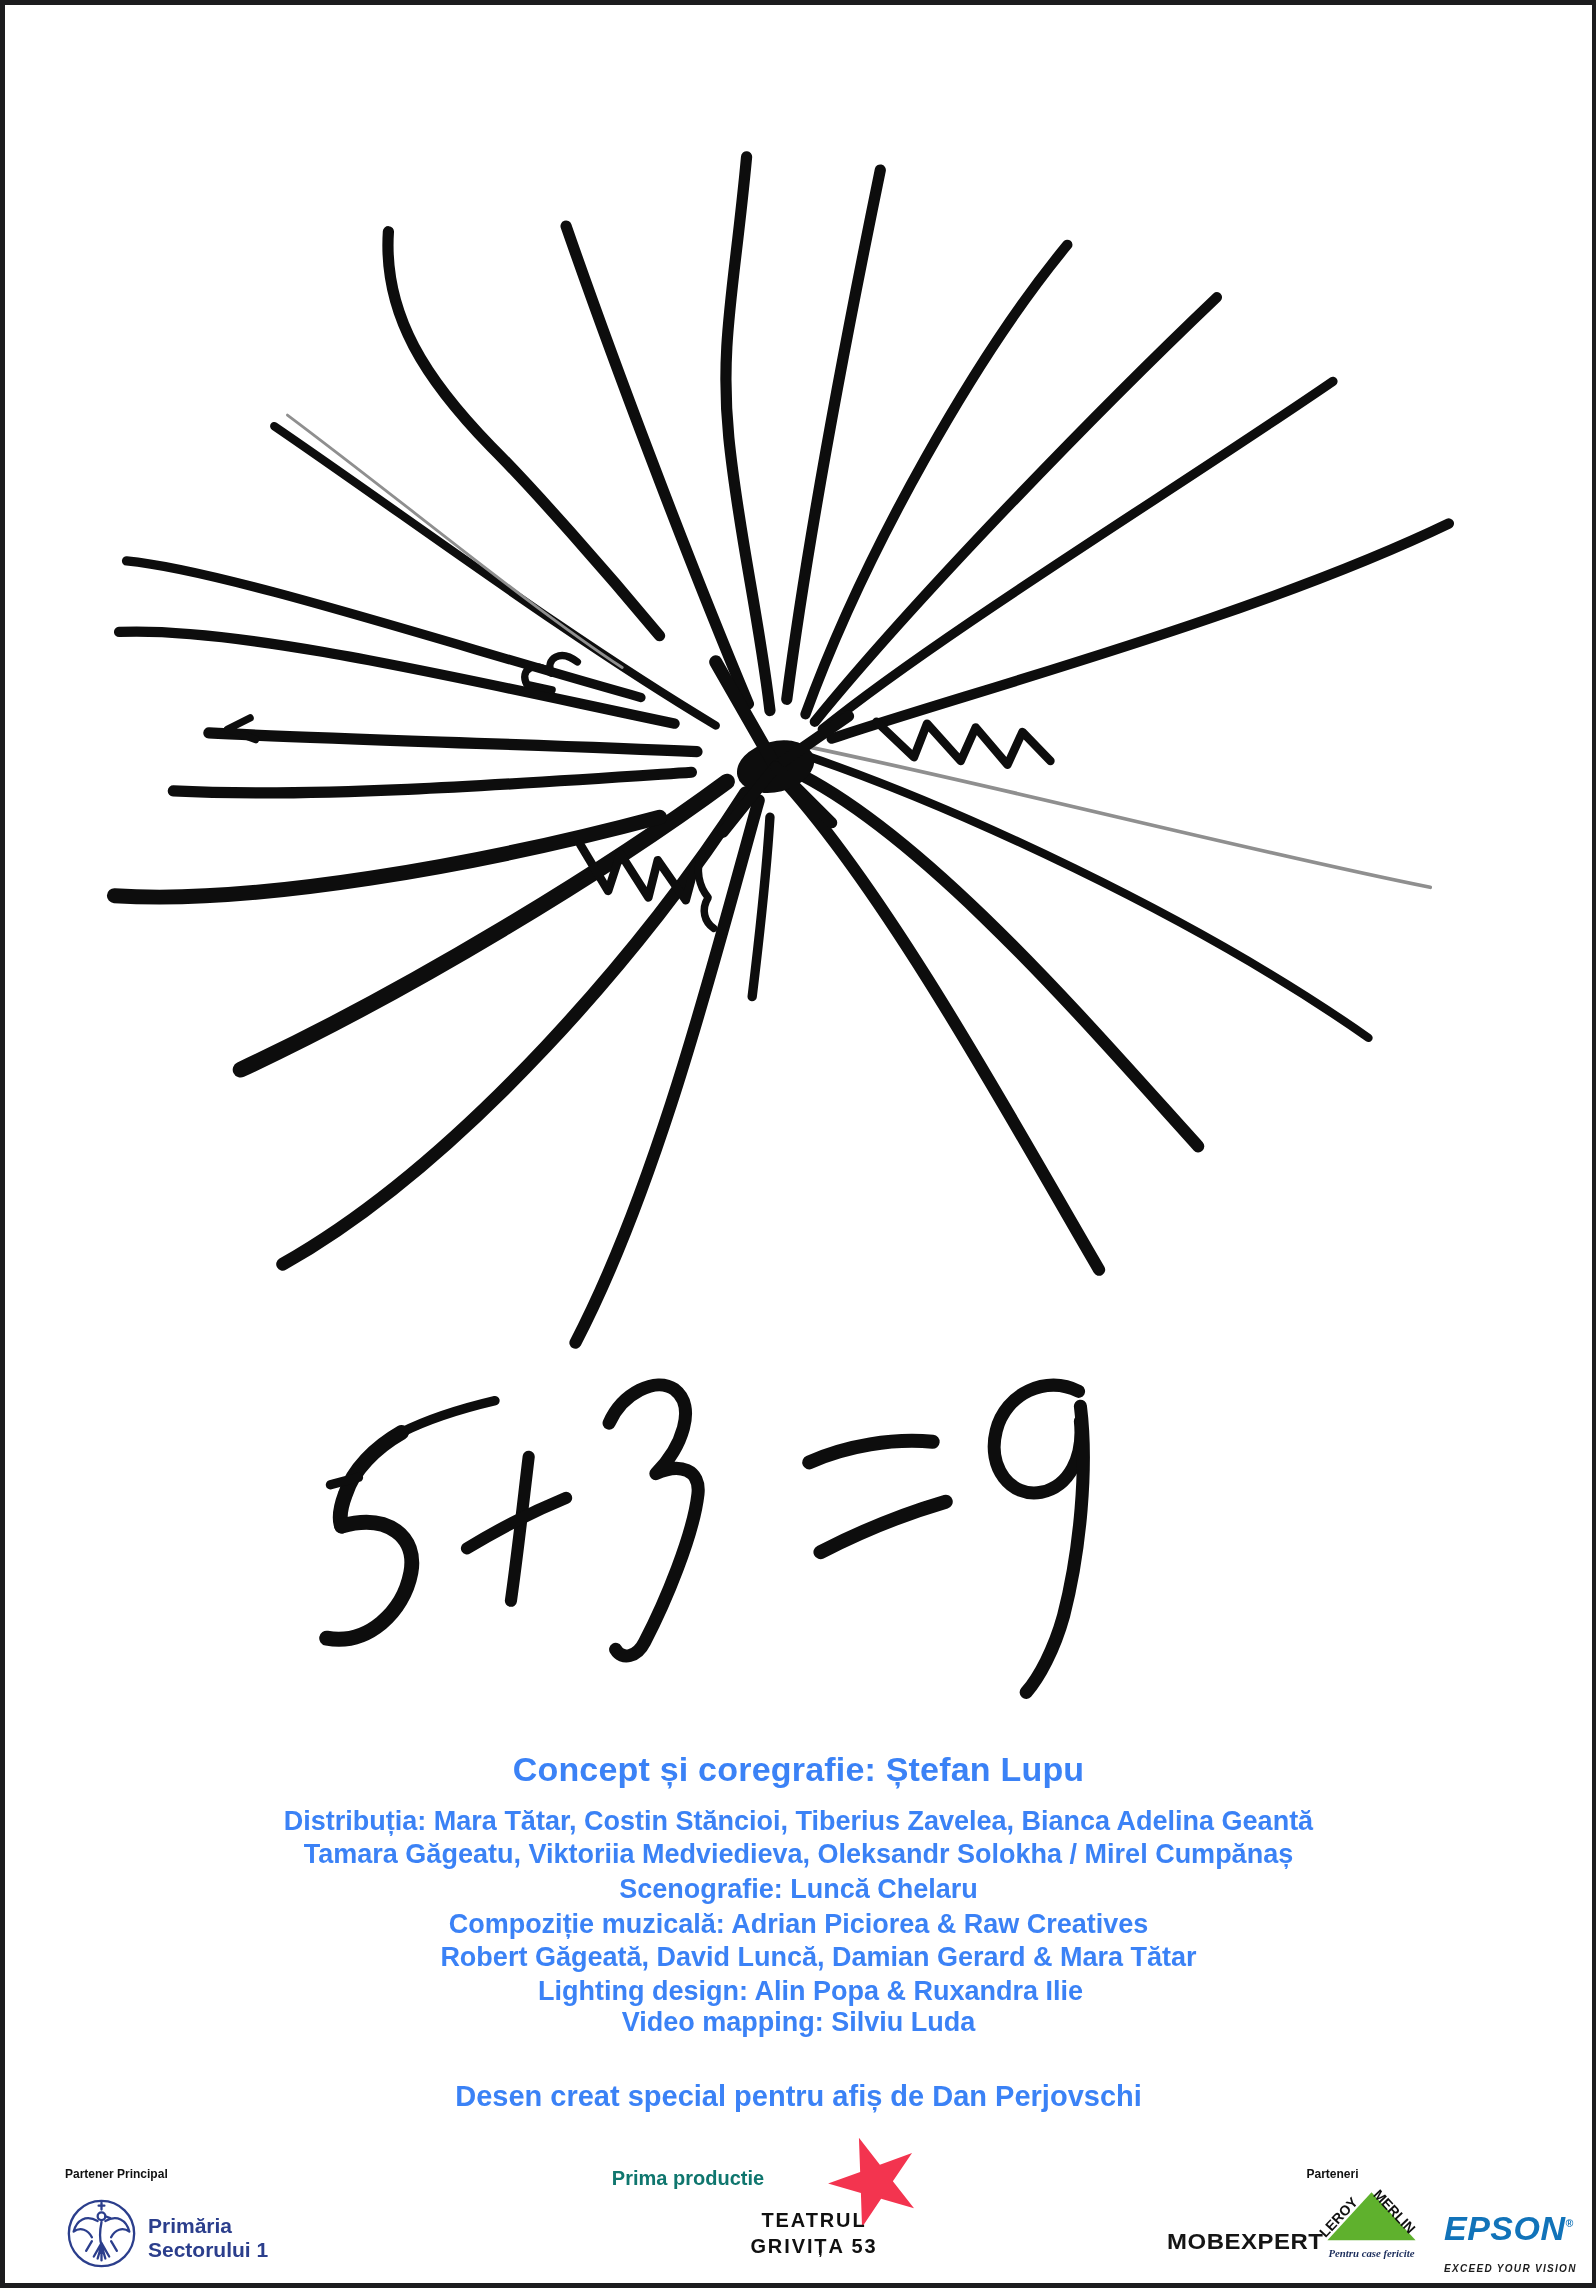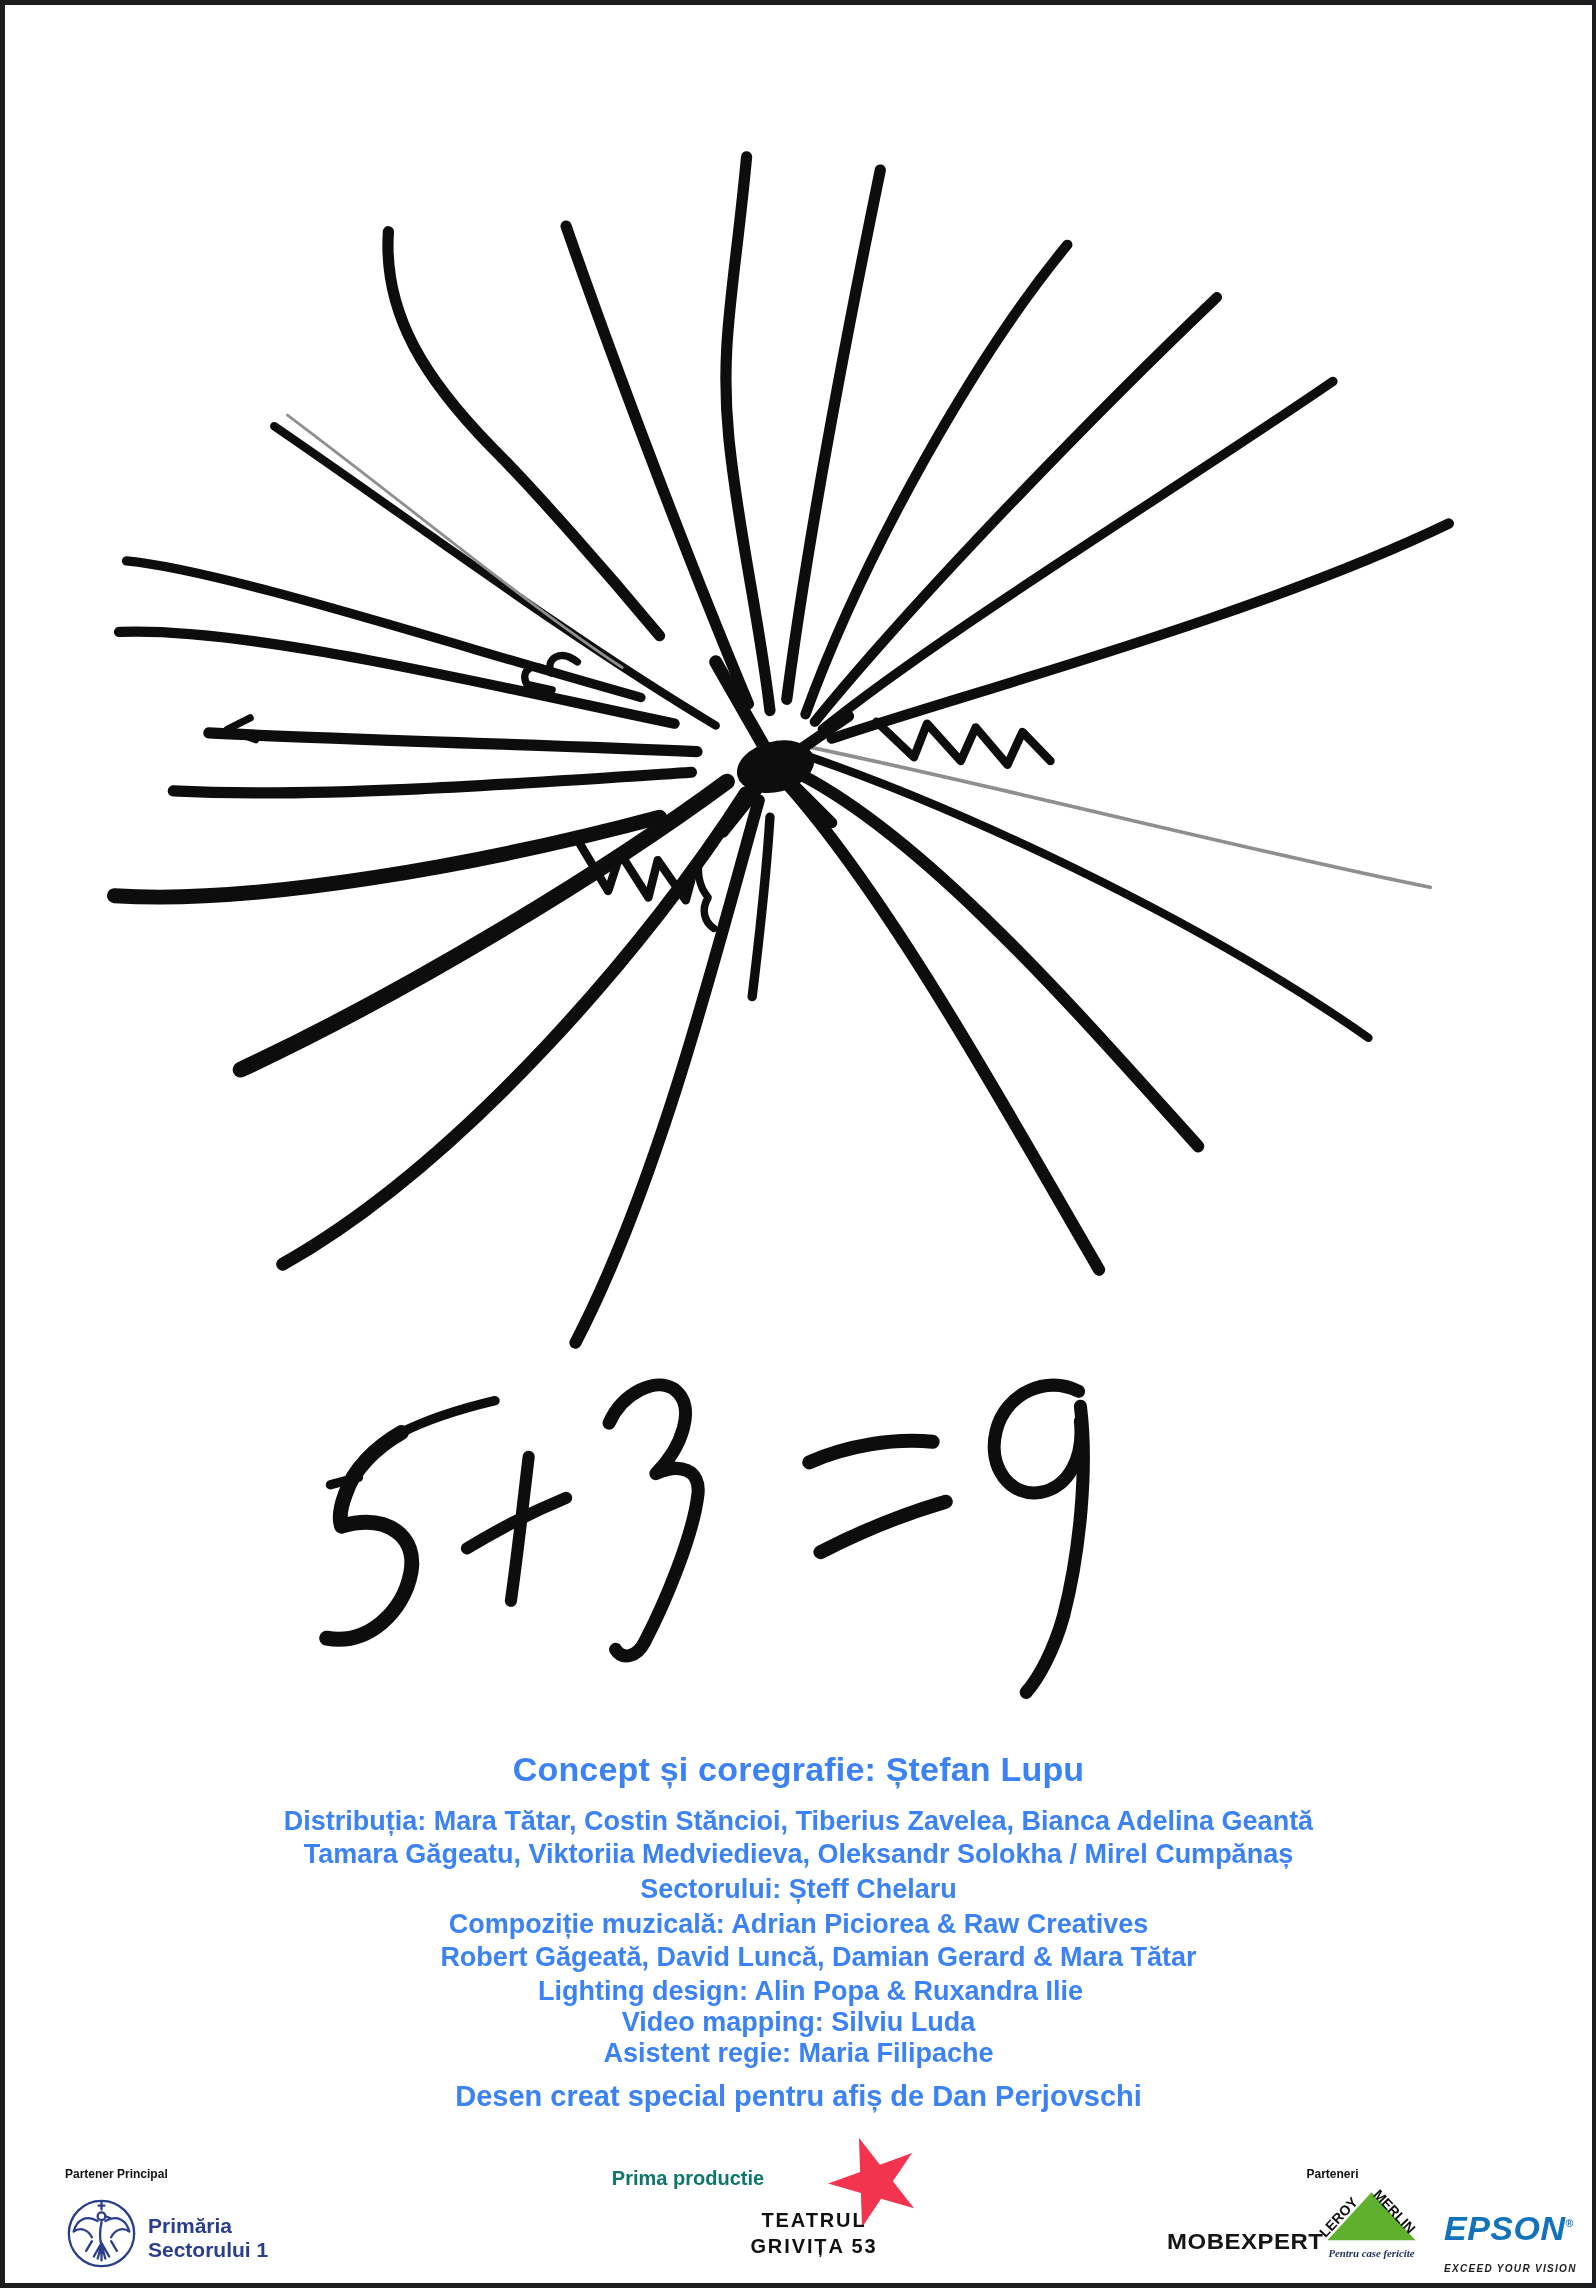--- a/index.html
+++ b/index.html
@@ -106,26 +106,25 @@
       <path class="ink" stroke-width="15" d="M872,1652 C915,1630 965,1610 1006,1598"></path>
 
       <path class="ink" stroke-width="14" d="M1148,1480 C1114,1462 1070,1482 1060,1522 C1050,1562 1076,1594 1108,1588 C1138,1582 1154,1550 1150,1512"></path>
       <path class="ink" stroke-width="14" d="M1150,1496 C1158,1560 1150,1650 1132,1720 C1122,1756 1106,1786 1092,1802"></path>
     </g>
   </svg>
 
   <div class="cred cred-title">Concept și coregrafie: Ștefan Lupu</div>
   <div class="cred cl cl0">Distribuția: Mara Tătar, Costin Stăncioi, Tiberius Zavelea, Bianca Adelina Geantă</div>
   <div class="cred cl cl1">Tamara Găgeatu, Viktoriia Medviedieva, Oleksandr Solokha / Mirel Cumpănaș</div>
-  <div class="cred cl cl2">Sectorului: Șteff Chelaru</div>
+  <div class="cred cl cl2">Scenografie: Luncă Chelaru</div>
   <div class="cred cl cl3">Compoziție muzicală: Adrian Piciorea &amp; Raw Creatives</div>
   <div class="cred cl cl4">Robert Găgeată, David Luncă, Damian Gerard &amp; Mara Tătar</div>
   <div class="cred cl cl5">Lighting design: Alin Popa &amp; Ruxandra Ilie</div>
   <div class="cred cl cl6">Video mapping: Silviu Luda</div>
-  <div class="cred cl cl7">Asistent regie: Maria Filipache</div>
   <div class="cred cred-draw">Desen creat special pentru afiș de Dan Perjovschi</div>
 
   <div class="f-label lbl-partener">Partener Principal</div>
   <svg class="primaria-emblem" viewBox="0 0 76 76">
     <g stroke="#2B3E8C" fill="none" stroke-width="2.4" stroke-linecap="round" stroke-linejoin="round">
       <circle cx="38" cy="38" r="34"></circle>
       <path d="M38,6 v7 M35,9 h6"></path>
       <circle cx="38" cy="20" r="4"></circle>
       <path d="M42,20 l5,2"></path>
       <path d="M34,25 C22,18 12,24 9,36 C16,31 24,34 28,42"></path>

